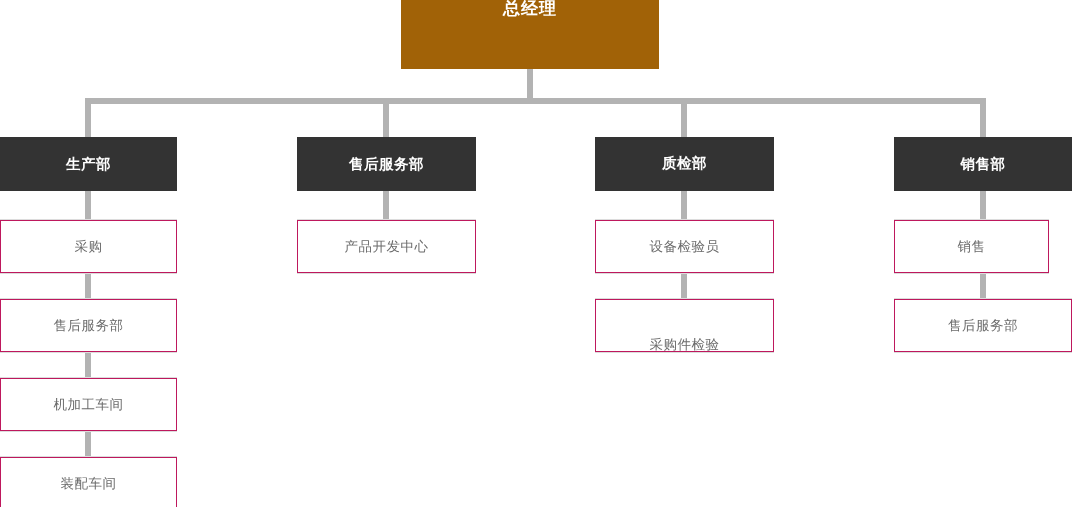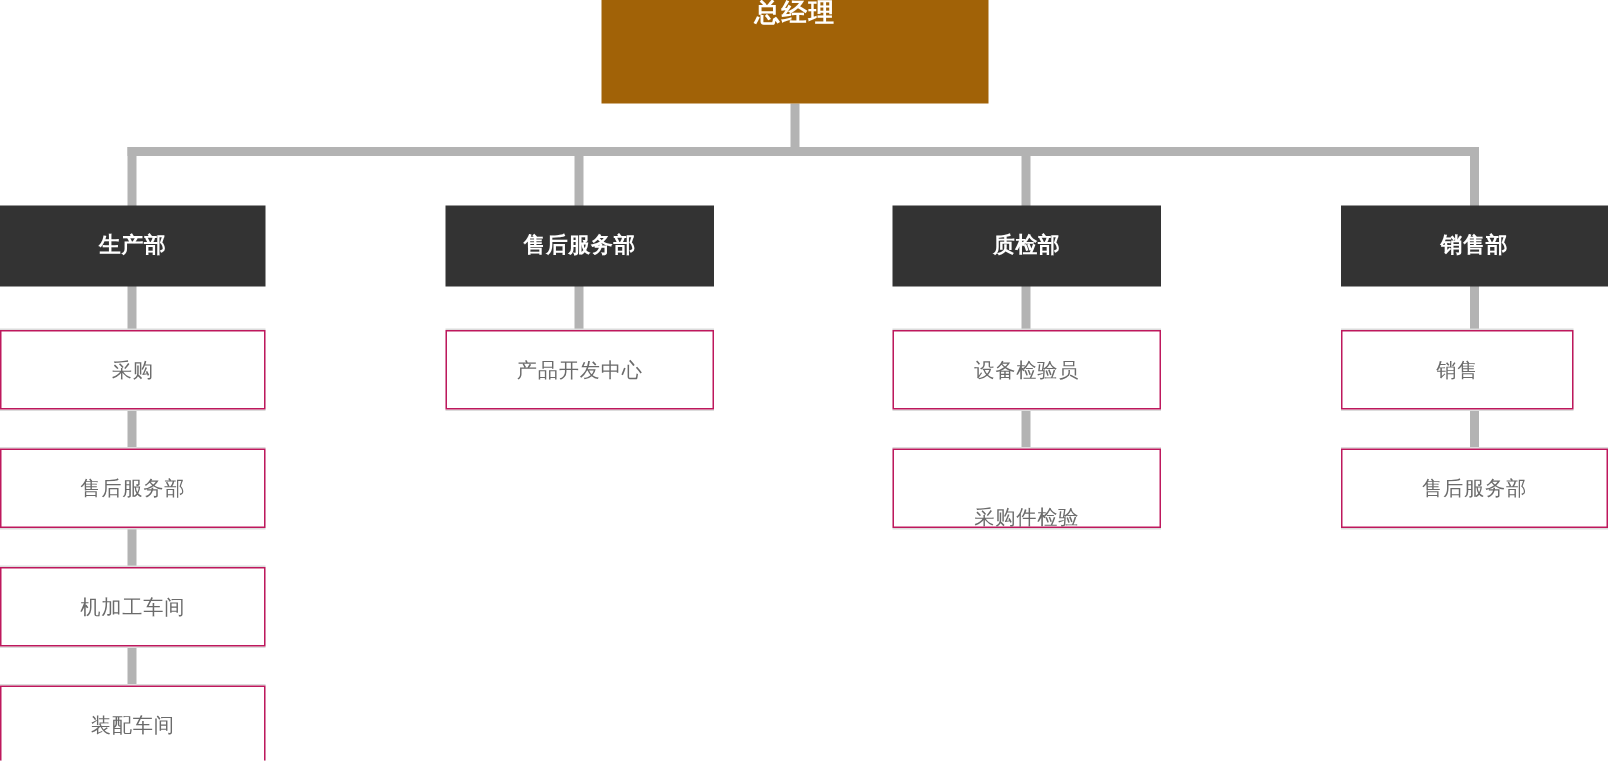--- a/index.html
+++ b/index.html
@@ -123,21 +123,21 @@
   </div>
 
   <div class="node-dept" style="left:0px; width:177px;">
     <span class="label">生产部</span>
   </div>
 
   <div class="node-dept" style="left:297px; width:179px;">
     <span class="label">售后服务部</span>
   </div>
 
-  <div class="node-dept" style="left:595px; width:179px;">
+  <div class="node-dept" style="left:595px; width:179px;font-family:Liberation Mono, monospace;">
     <span class="label">质检部</span>
   </div>
 
   <div class="node-dept" style="left:894px; width:178px;">
     <span class="label">销售部</span>
   </div>
 
   <div class="node-sub" style="left:0px; top:220px; width:177px;">
     <span class="label">采购</span>
   </div>

